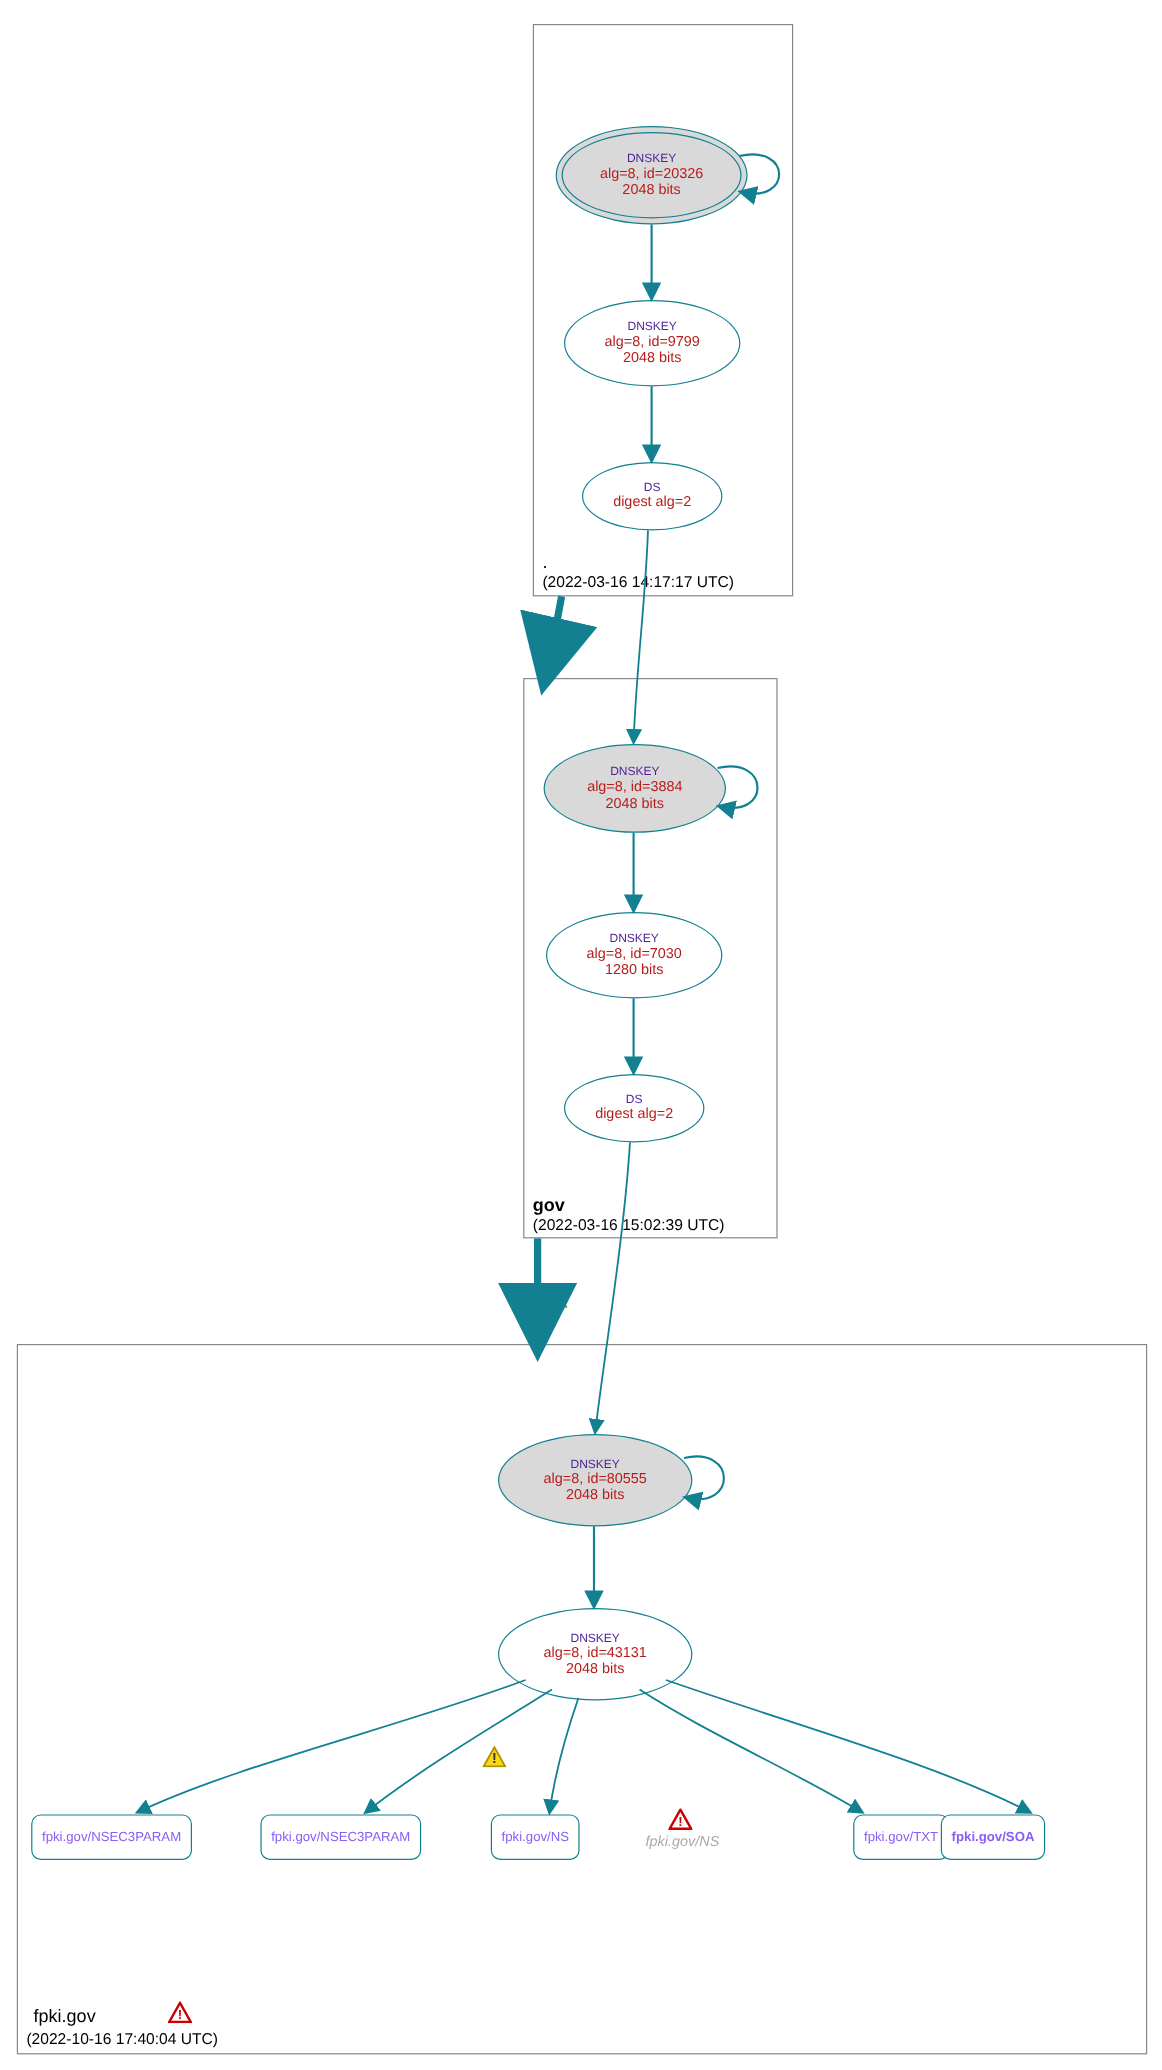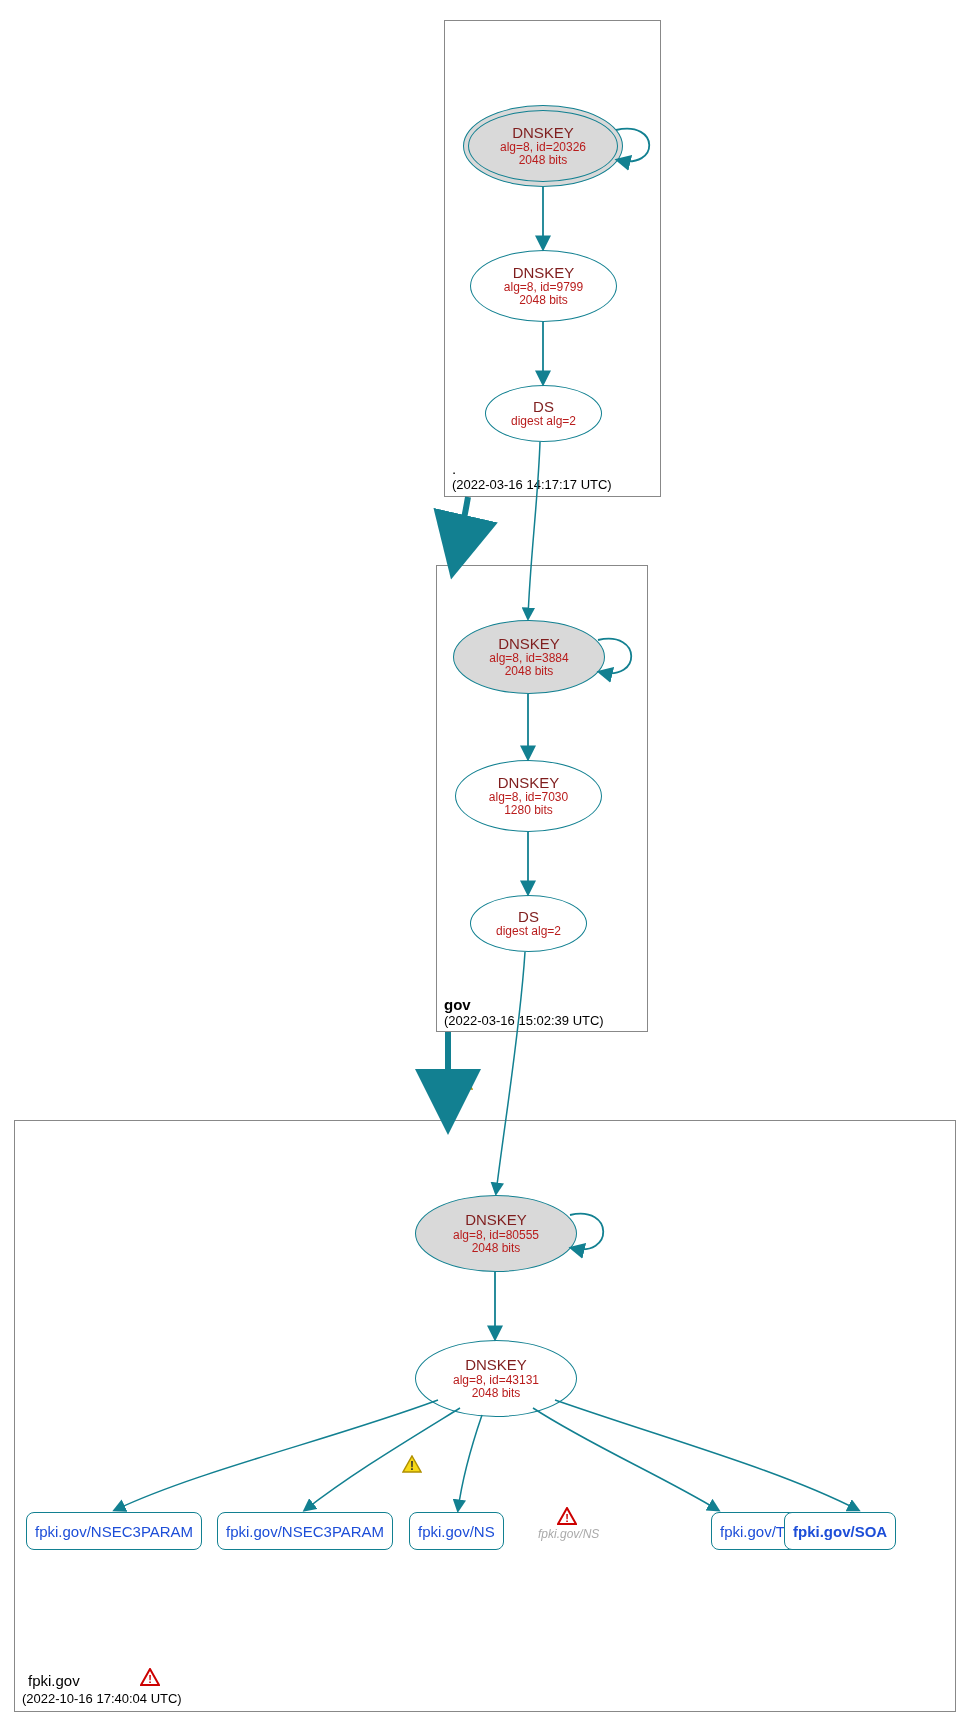--- a/index.html
+++ b/index.html
@@ -48,31 +48,31 @@
     border-radius: 50%;
   }
   .node-rect {
     position: absolute;
     border: 1.5px solid #128091;
     border-radius: 8px;
     background: white;
     display: flex;
     align-items: center;
     justify-content: center;
-    font-size: 15px;
-    color: #1d4ed8;
+    font-size: 11px;
+    color: #8b5cf6;
     padding: 0 8px;
     white-space: nowrap;
   }
   .node-rect.ghost {
     border: 1.5px dashed #ccc;
     color: #aaa;
     font-style: italic;
   }
-  .ntitle { font-size: 15px; color: #7f1d1d; line-height: 1.1; z-index: 2;}
+  .ntitle { font-size: 10px; color: #4c1d95; line-height: 1.1; z-index: 2;}
   .nsub { font-size: 12px; color: #b91c1c; line-height: 1.1; z-index:2;}
   svg.edges {
     position: absolute;
     top: 0; left: 0;
     width: 968px;
     height: 1725px;
     pointer-events: none;
   }
   .warn-icon, .err-icon {
     position: absolute;

